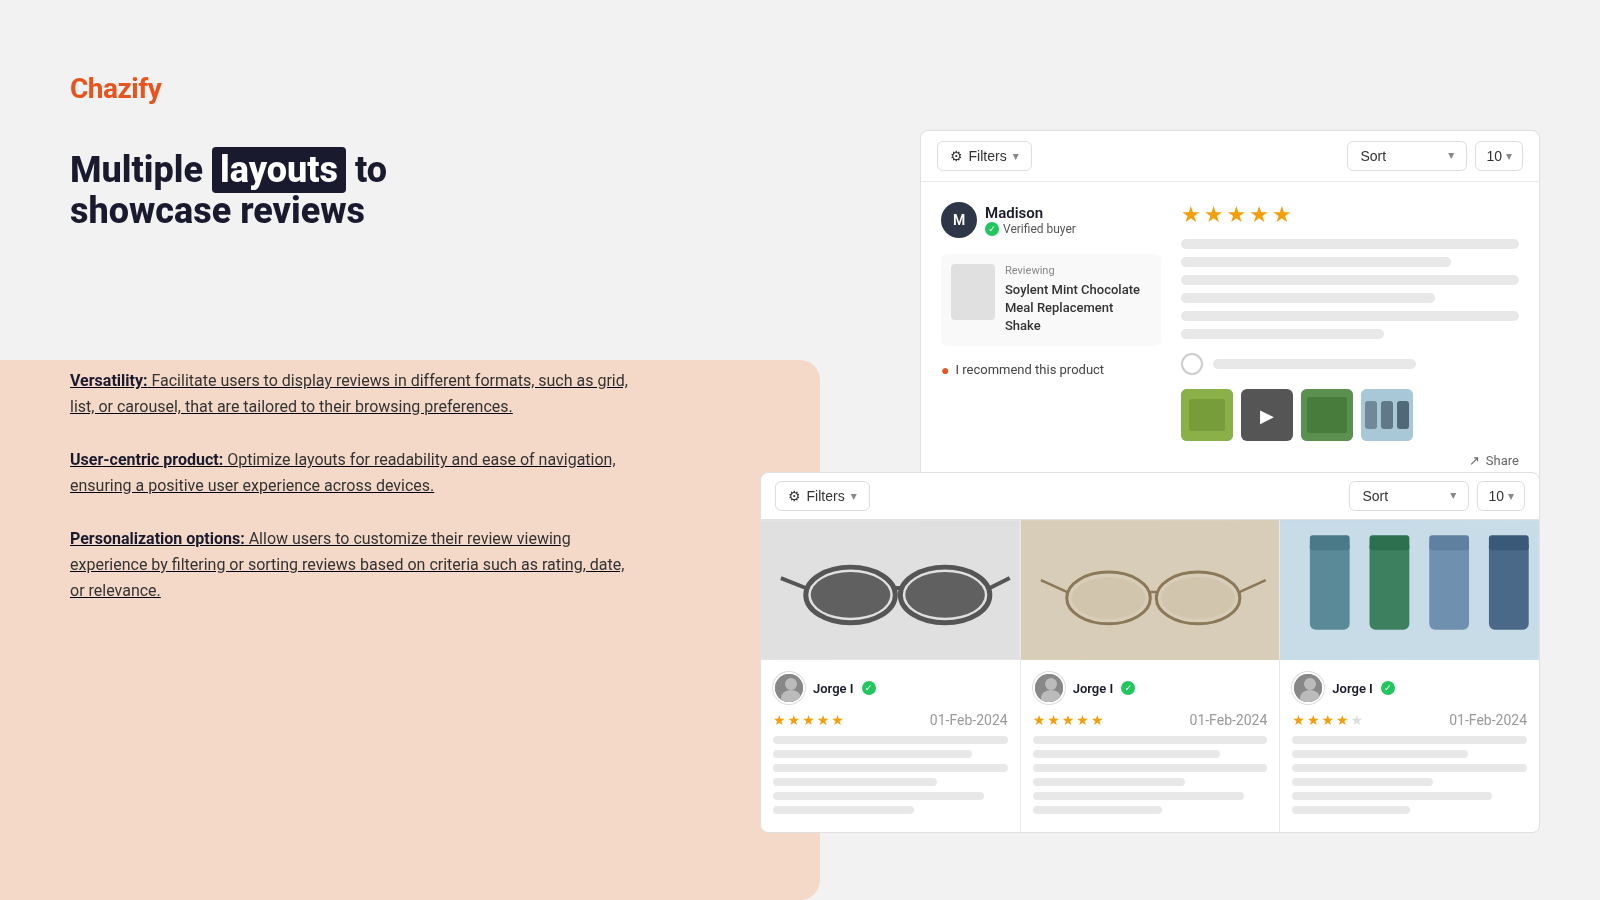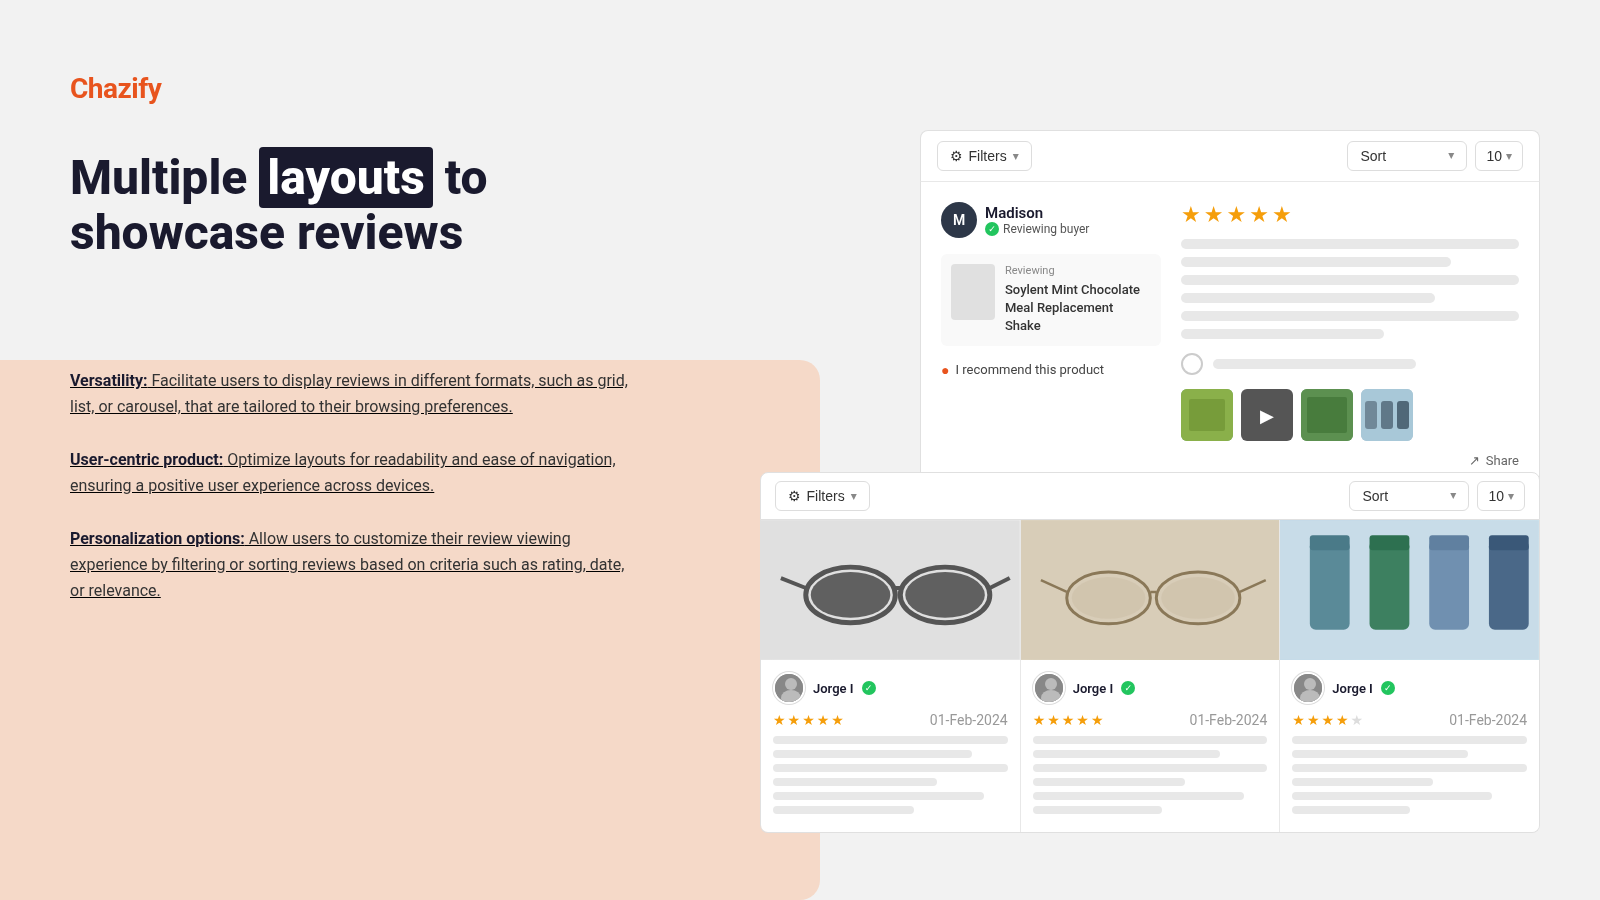--- a/index.html
+++ b/index.html
@@ -27,21 +27,21 @@
     }
 
     
     .left-content {
       position: absolute;
       top: 150px;
       left: 70px;
       width: 580px;
     }
     .headline {
-      font-size: 48px;
+      font-size: 36px;
       font-weight: 800;
       color: #1a1a2e;
       line-height: 1.15;
       margin-bottom: 14px;
     }
     .headline .highlight {
       background: #1a1a2e;
       color: #fff;
       padding: 2px 8px;
       border-radius: 4px;
@@ -474,21 +474,21 @@
 
   <div class="review-card">
 
     <div class="review-left">
       <div class="reviewer-row">
         <div class="avatar-circle">M</div>
         <div>
           <div class="reviewer-name">Madison</div>
           <div class="verified-badge">
             <span class="verified-icon">✓</span>
-            <span>Reviewing buyer</span>
+            <span>Verified buyer</span>
           </div>
         </div>
       </div>
       <div class="product-reviewing">
         <div class="product-img-placeholder"></div>
         <div>
           <div class="product-label">Reviewing</div>
           <div class="product-name">Soylent Mint Chocolate Meal Replacement Shake</div>
         </div>
       </div>

